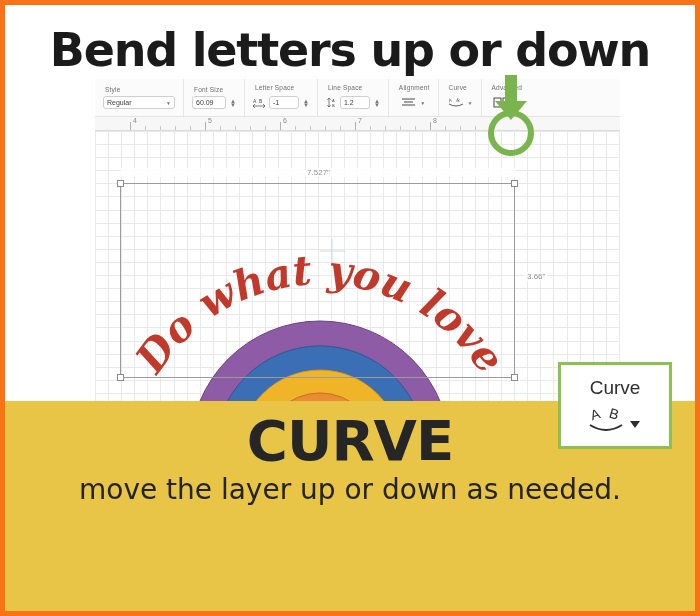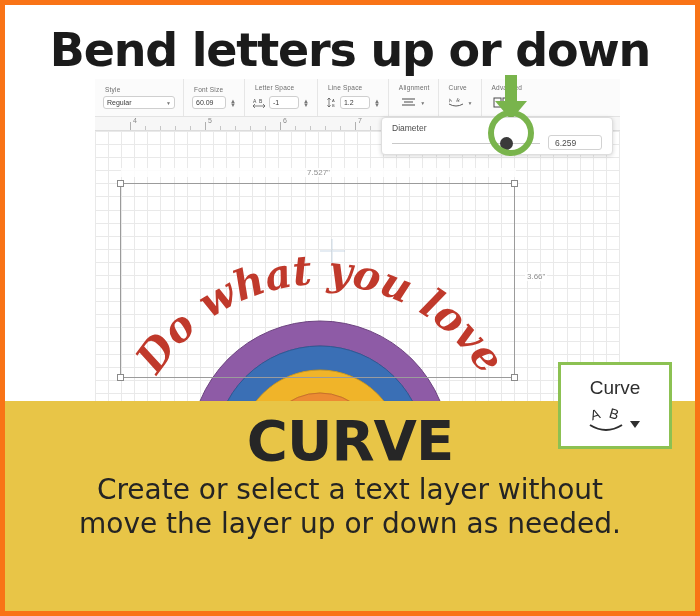--- a/index.html
+++ b/index.html
@@ -420,26 +420,20 @@
       <div class="sel">
         <div class="dim-w">7.527"</div>
         <div class="dim-h">3.66"</div>
         <div class="handle h-tl"></div>
         <div class="handle h-tr"></div>
         <div class="handle h-bl"></div>
         <div class="handle h-br"></div>
       </div>
     </div>
 
-    <div class="popup">
-      <div class="popup-label">Diameter</div>
-      <div class="slider-track"></div>
-      <div class="slider-knob"></div>
-      <div class="popup-value">6.259</div>
-    </div>
   </div>
 
   <svg class="arrow" viewBox="0 0 36 46">
     <path d="M12 0 H24 V26 H34 L18 45 L2 26 H12 Z" fill="#79b44c"></path>
   </svg>
 
   <div class="ring"></div>
 
   <div class="callout">
     <div class="callout-title">Curve</div>
@@ -447,18 +441,17 @@
       <text x="8" y="16" font-size="14" fill="#2e2e2e" font-family="Liberation Sans" transform="rotate(-18 13 16)">A</text>
       <text x="24" y="16" font-size="14" fill="#2e2e2e" font-family="Liberation Sans" transform="rotate(16 30 16)">B</text>
       <path d="M6 22 Q22 32 38 22" stroke="#2e2e2e" stroke-width="2" fill="none"></path>
       <path d="M46 18 L56 18 L51 25 Z" fill="#2e2e2e"></path>
     </svg>
   </div>
 
   <div class="band">
     <div class="band-title">CURVE</div>
     <div class="band-body">
-      <div>Create or select a text layer without</div>
       <div>move the layer up or down as needed.</div>
     </div>
   </div>
 
 </div>
 
 </body></html>

